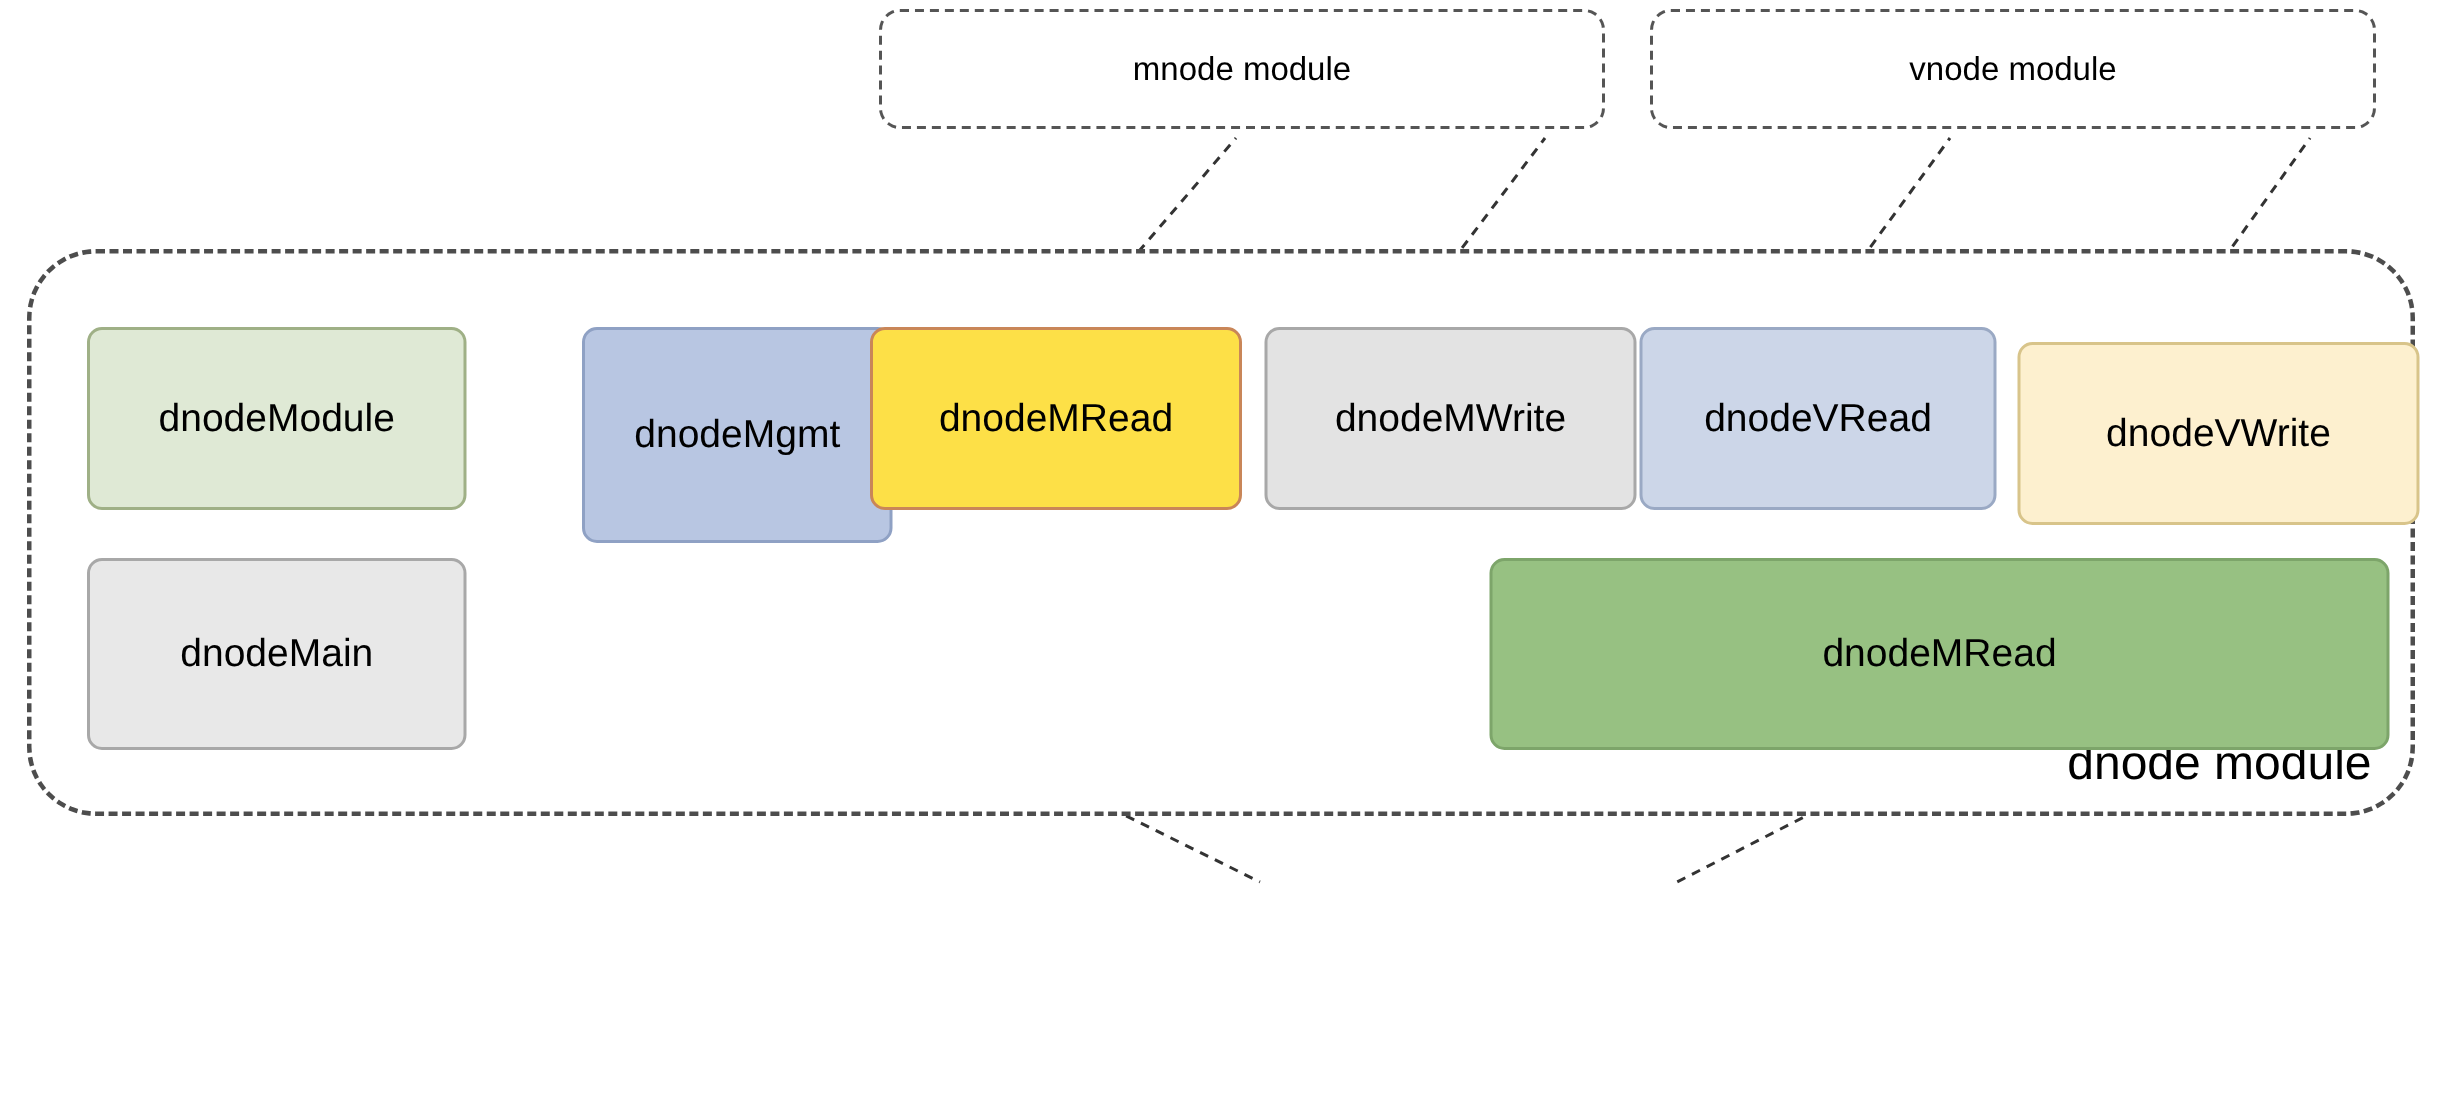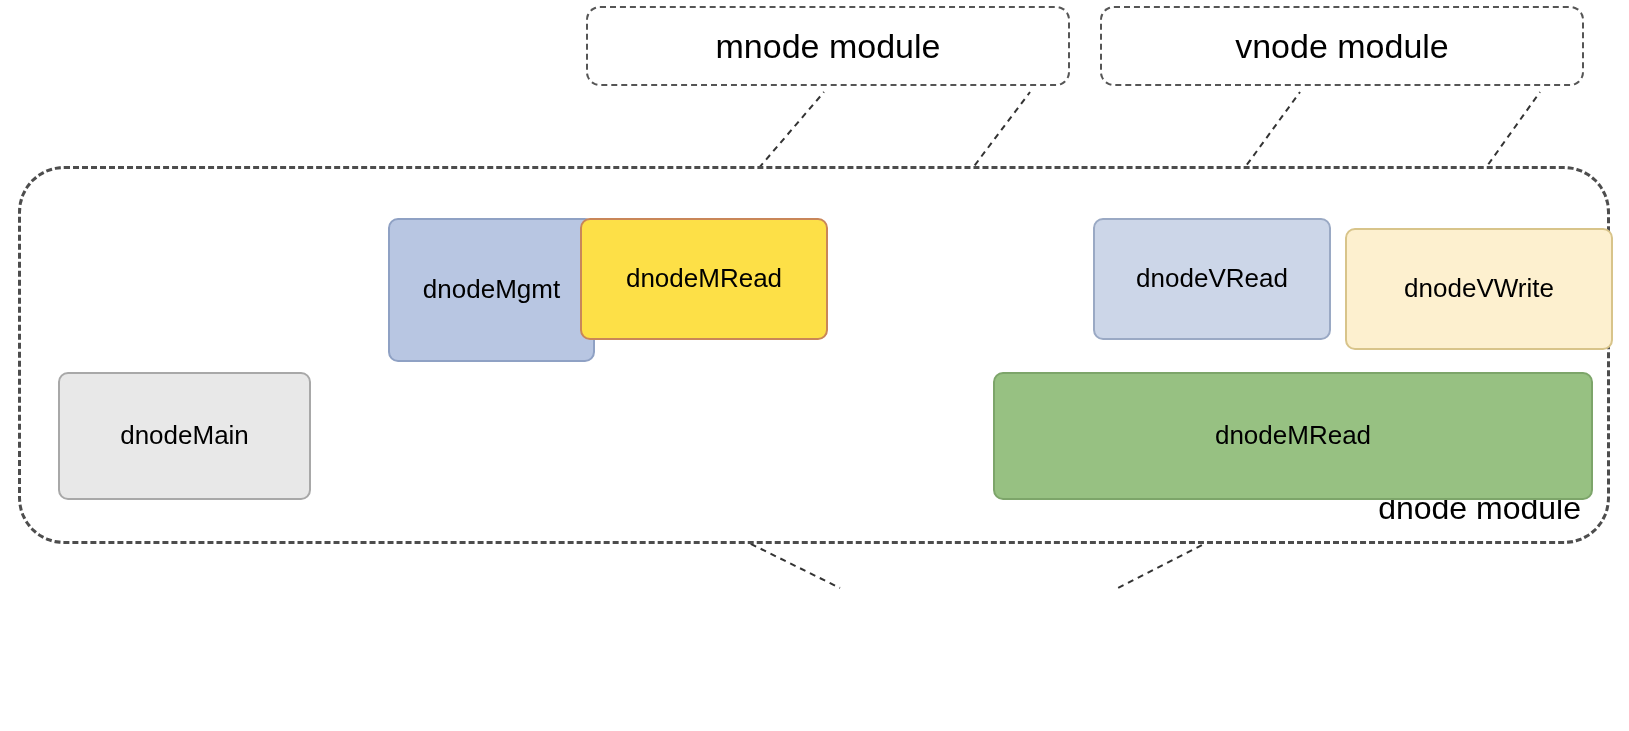--- a/index.html
+++ b/index.html
@@ -32,21 +32,21 @@
     text-align: center;
     color: #000000;
     line-height: 1.2;
   }
 
   
   .module-dashed {
     background: #ffffff;
     border: 2px dashed #555555;
     border-radius: 14px;
-    font-size: 34px;
+    font-size: 22px;
     text-align: right;
   }
 
   
   .dnode-container {
     position: absolute;
     left: 18px;
     top: 166px;
     width: 1592px;
     height: 378px;
@@ -99,29 +99,35 @@
   </div>
 
   <div class="box module-dashed" style="left:1100px; top:6px; width:484px; height:80px;">
     <span>vnode module</span>
   </div>
 
   <div class="dnode-container">
     <div class="dnode-label">dnode module</div>
   </div>
 
+  <div class="box comp" style="left:58px; top:218px; width:253px; height:122px; background:#dfe9d5; border-color:#9fb086;">
+    <span>dnodeModule</span>
+  </div>
 
   <div class="box comp" style="left:352px; top:218px; width:207px; height:144px; background:#b8c6e2; border-color:#8fa1c4;margin-left:36px;">
     <span>dnodeMgmt</span>
   </div>
 
   <div class="box comp" style="left:580px; top:218px; width:248px; height:122px; background:#fde047; border-color:#c98658;">
     <span>dnodeMRead</span>
   </div>
 
+  <div class="box comp" style="left:843px; top:218px; width:248px; height:122px; background:#e3e3e3; border-color:#a8a8a8;">
+    <span>dnodeMWrite</span>
+  </div>
 
   <div class="box comp" style="left:1093px; top:218px; width:238px; height:122px; background:#ccd6e8; border-color:#9aa9c4;">
     <span>dnodeVRead</span>
   </div>
 
   <div class="box comp" style="left:1345px; top:228px; width:268px; height:122px; background:#fdf0cf; border-color:#d8c48a;">
     <span>dnodeVWrite</span>
   </div>
 
   <div class="box comp" style="left:58px; top:372px; width:253px; height:128px; background:#e8e8e8; border-color:#a8a8a8;">

